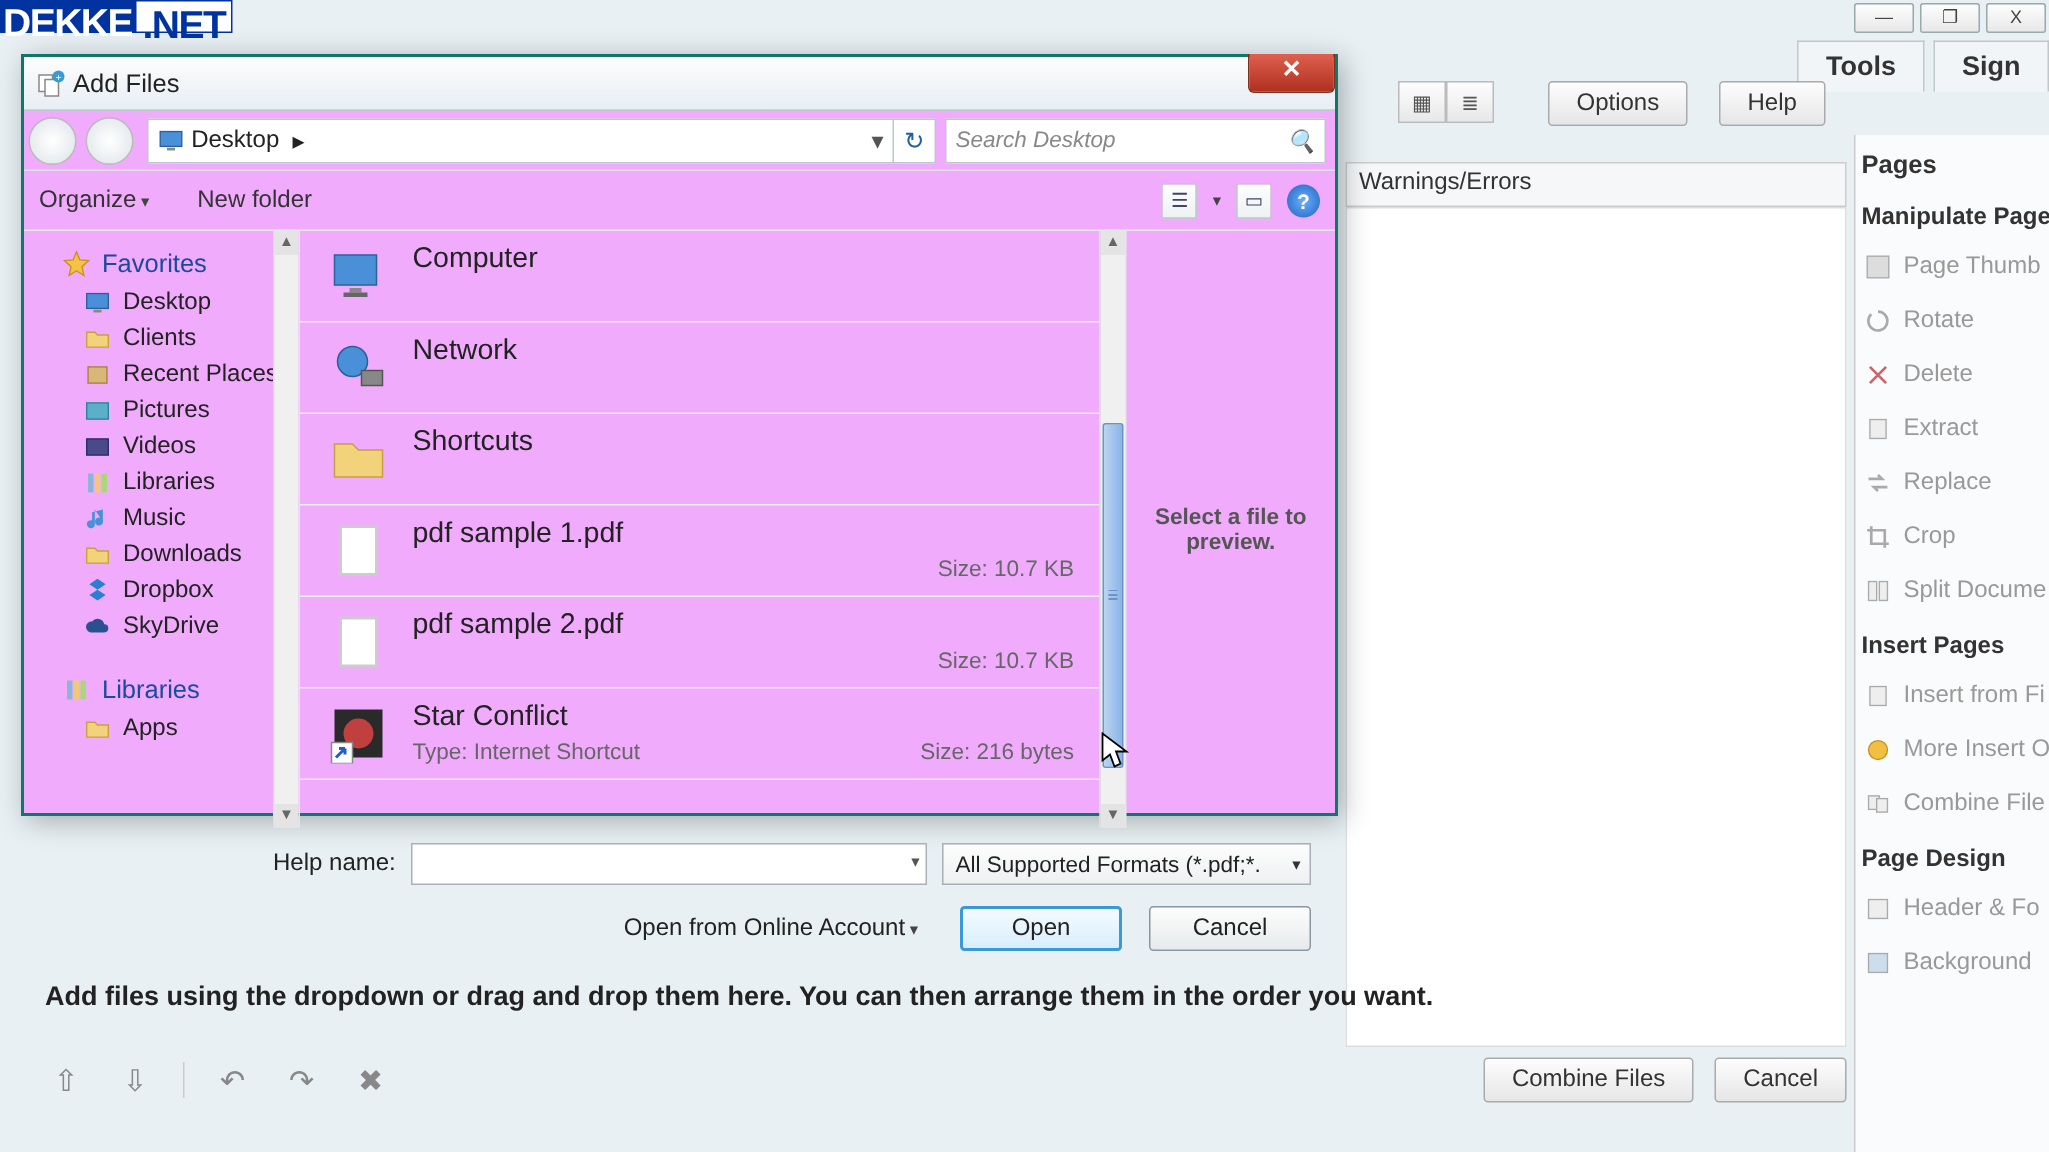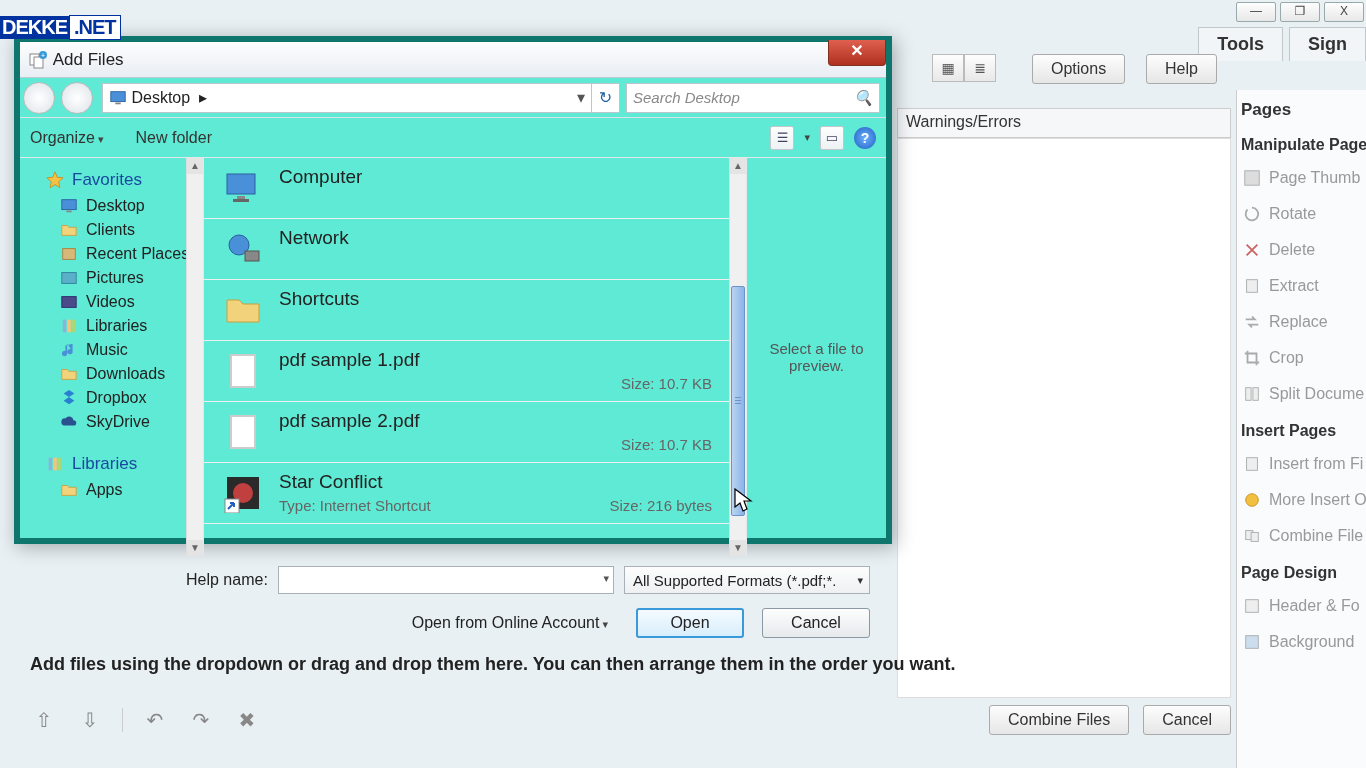--- a/index.html
+++ b/index.html
@@ -1,19 +1,19 @@
 <!DOCTYPE html>
 <html><head>
 <meta charset="utf-8">
 <style>
 * { box-sizing: border-box; margin: 0; padding: 0; font-family: "Segoe UI", Tahoma, sans-serif; }
 body { width: 1366px; height: 768px; background: #e8f0f4; overflow: hidden; position: relative; }
 
 
-.watermark { position: absolute; top: 0; left: 0; width: 152px; height: 22px; z-index: 9999; display: flex; align-items: center; font-weight: 900; font-size: 20px; letter-spacing: -1px; margin-top: 16px; }
+.watermark { position: absolute; top: 0; left: 0; width: 152px; height: 22px; z-index: 9999; display: flex; font-weight: 900; font-size: 26px; letter-spacing: -1px; }
 .watermark .dk { background: #0033a0; color: #fff; padding: 0 2px; }
 .watermark .net { background: #fff; color: #0033a0; padding: 0 4px; border: 1px solid #0033a0; }
 .app-titlebar { position: absolute; right: 0; top: 0; height: 24px; display: flex; }
 .win-btn { width: 40px; height: 20px; border: 1px solid #9aa; background: linear-gradient(#fdfdfd,#e8e8e8); margin: 2px 2px; font-size: 12px; text-align: center; line-height: 16px; color: #444; border-radius: 2px; }
 .win-btn.close { }
 .app-tabs { position: absolute; right: 0; top: 28px; height: 32px; display: flex; gap: 6px; align-items: center; }
 .app-tab { padding: 6px 18px; font-size: 18px; color: #333; font-weight: 600; border: 1px solid #c0c8cc; background: #f2f5f7; border-bottom: none; }
 .icon-btn-square { width: 32px; height: 28px; border: 1px solid #bbb; background: linear-gradient(#fdfdfd,#e8e8e8); display:flex;align-items:center;justify-content:center;font-size:14px;color:#555;}
 .pill-btn { height: 30px; padding: 0 18px; border: 1px solid #aaa; background: linear-gradient(#fdfdfd,#e6e6e6); border-radius: 3px; font-size: 16px; color: #333; }
 .options-btn { position:absolute; top:54px; left:1032px; }
@@ -31,21 +31,21 @@
 .right-pane .item svg { flex:0 0 18px; }
 
 
 .combine-hint { position:absolute; left:30px; right:140px; top:654px; font-size:18px; font-weight:700; color:#222; }
 .combine-toolbar { position:absolute; left:30px; right:135px; top:700px; height:40px; display:flex; align-items:center; justify-content:space-between; }
 .combine-toolbar .left-tools { display:flex; gap:18px; align-items:center; }
 .small-tool { width:28px; height:28px; display:flex;align-items:center;justify-content:center; color:#888; font-size:20px; }
 .combine-actions { display:flex; gap:14px; }
 
 
-.dialog { position:absolute; left:14px; top:36px; width:878px; height:508px; background:#5eead4; border:6px solid #0f766e; box-shadow: 3px 3px 18px rgba(0,0,0,.3); }
+.dialog { position:absolute; left:14px; top:36px; width:878px; height:508px; background:#f0abfc; border:2px solid #0f766e; box-shadow: 3px 3px 18px rgba(0,0,0,.3); }
 .dlg-title { height:36px; background:linear-gradient(#fdfdfd,#e8eef4); border-bottom:1px solid #c0c8d0; display:flex; align-items:center; padding:0 8px; font-size:17px; color:#222; position:relative; }
 .dlg-title .close-btn { position:absolute; right:0; top:-2px; width:58px; height:26px; background:linear-gradient(#e06050,#b03020); border:1px solid #803020; border-top:none; color:#fff; text-align:center; line-height:22px; border-radius:0 0 4px 4px; font-size:16px; font-weight:bold; }
 .dlg-nav { height:40px; display:flex; align-items:center; border-bottom:1px solid #dde2e6; }
 .nav-back,.nav-fwd { width:32px; height:32px; border:1px solid #bbb; border-radius:16px; margin:3px; background:radial-gradient(#fff,#dde3e8); }
 .nav-crumb { flex:1; height:30px; margin-left:6px; border:1px solid #bcc6cc; background:#fff; display:flex; align-items:center; padding:0 6px; font-size:16px; color:#222; position:relative; }
 .nav-crumb .crumb-drop { position:absolute; right:6px; color:#555; }
 .nav-refresh { width:28px; height:30px; border:1px solid #bcc6cc; border-left:none; background:#fff; display:flex; align-items:center; justify-content:center; color:#2060a0; }
 .nav-search { width:254px; height:30px; border:1px solid #bcc6cc; margin-left:6px; margin-right:6px; background:#fff; display:flex; align-items:center; padding:0 6px; font-size:15px; color:#888; font-style:italic; justify-content:space-between; }
 
 .dlg-toolbar { height:40px; display:flex; align-items:center; border-bottom:1px solid #e4e8ea; padding:0 10px; font-size:16px; color:#333; gap:32px; position:relative; }
@@ -70,21 +70,21 @@
 .file-scroll .up{top:0}.file-scroll .dn{bottom:0}
 .file-scroll .thumb { position:absolute; left:1px; right:1px; top:128px; height:230px; background:linear-gradient(90deg,#bcd4f0,#8ab4e8); border:1px solid #6a94c8; border-radius:2px; }
 .file-scroll .thumb .grip { position:absolute; top:50%; left:3px; right:3px; height:8px; margin-top:-4px; background:repeating-linear-gradient(#6a94c8,#6a94c8 1px,transparent 1px,transparent 3px); }
 
 .file-item { display:flex; padding:8px 17px; border-bottom:1px solid #eef0f2; align-items:flex-start; gap:14px; }
 .file-item .ficon { width:44px; height:44px; display:flex; align-items:center; justify-content:center; }
 .file-item .ftext { flex:1; }
 .file-item .fname { font-size:19px; color:#222; }
 .file-item .fdetail { font-size:15px; color:#666; display:flex; justify-content:space-between; padding-top:4px;}
 
-.preview-pane { width:140px; border-left:1px solid #e4e8ea; display:flex; align-items:center; justify-content:center; text-align:center; font-size:15px; color:#555; padding:10px;}
+.preview-pane { width:140px; border-left:1px solid #e4e8ea; display:flex; align-items:center; justify-content:center; text-align:center; font-size:15px; color:#555; padding:10px;font-weight:bold;}
 
 .dlg-footer { padding:10px 16px; }
 .filename-row { display:flex; align-items:center; gap:10px; margin-bottom:14px; padding-left:150px; }
 .filename-row label { font-size:16px; color:#222; }
 .filename-combo { flex:1; height:28px; border:1px solid #aab0b8; background:#fff; position:relative; }
 .filename-combo .drop { position:absolute; right:4px; top:5px; color:#555; font-size:11px; }
 .filter-combo { width:246px; height:28px; border:1px solid #aab0b8; background:linear-gradient(#fdfdfd,#eef0f2); padding:0 20px 0 8px; font-size:15px; color:#222; position:relative; display:flex; align-items:center; overflow:hidden; white-space:nowrap; }
 .filter-combo .drop { position:absolute; right:6px; top:7px; color:#333; font-size:11px; }
 .btn-row { display:flex; justify-content:flex-end; gap:18px; align-items:center; }
 .online-acct { font-size:16px; color:#222; margin-right:10px; }

